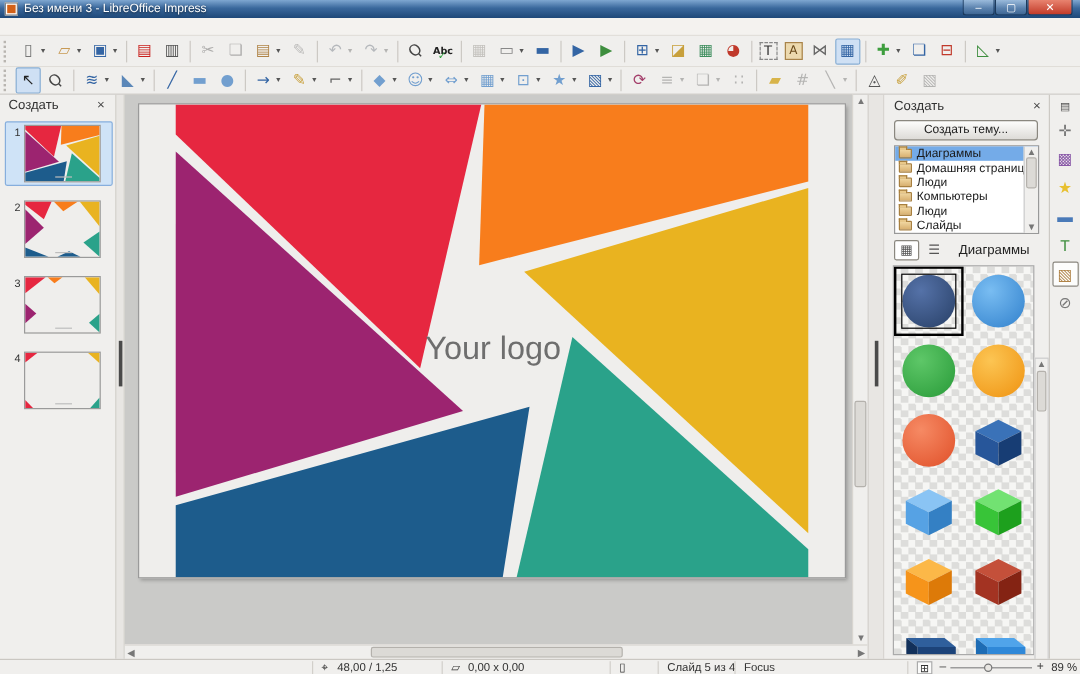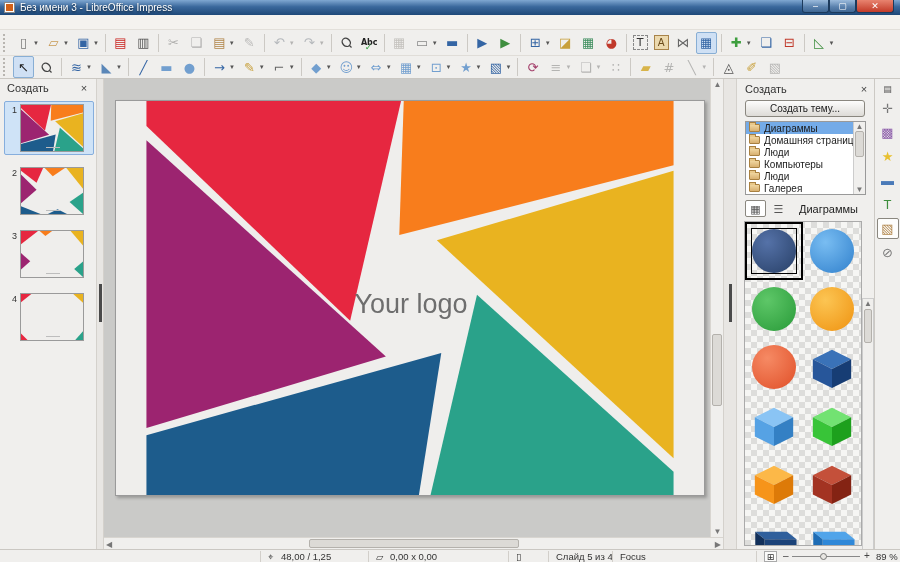--- a/index.html
+++ b/index.html
@@ -50,21 +50,21 @@
   .thumb svg { display:block; width:100%; height:100%; }
   .thumb::after { content:""; position:absolute; left:25px; bottom:3px; width:14px; height:1px; background:#bdbdbd; }
 
   .vsplit { position:absolute; top:0; width:8px; height:470px; background:#e8e6e3; border-left:1px solid #d4d1cc; border-right:1px solid #d4d1cc; }
   .vsplit .grip { position:absolute; left:2px; top:205px; width:3px; height:38px; background:#4a4a4a; }
   #split-left { left:96px; }
   #split-right { left:723px; width:14px; }
   #split-right .grip { left:5px; }
 
   #canvas { position:absolute; left:104px; top:0; width:606px; height:458px; background:#cacac8; }
-  #slide { position:absolute; left:11px; top:21px; width:590px; height:396px; background:#efeeec; border:1px solid #9a9a9a; box-shadow:2px 2px 3px rgba(0,0,0,.25); }
+  #slide { position:absolute; left:11px; top:7px; width:590px; height:396px; background:#efeeec; border:1px solid #9a9a9a; box-shadow:2px 2px 3px rgba(0,0,0,.25); }
   #slide svg { position:absolute; left:0; top:0; width:100%; height:100%; }
   #logo-text { position:absolute; left:170px; top:186px; width:250px; text-align:center; font-size:27px; line-height:34px; color:#6e6e6e; }
 
   
   .sb { background:#f0efed; position:absolute; }
   .sb .arrow { position:absolute; color:#777; font-size:8px; text-align:center; }
   .sb .sthumb { position:absolute; background:#dcdad6; border:1px solid #b4b1ac; border-radius:2px; }
   #vscroll { left:710px; top:0; width:13px; height:458px; border-left:1px solid #d8d5d0; }
   #vscroll .up { top:1px; left:0; width:13px; }
   #vscroll .down { bottom:1px; left:0; width:13px; }
@@ -487,21 +487,21 @@
           <div class="folder-row">
     <span class="fico"></span>
     <span>Компьютеры</span>
   </div>
           <div class="folder-row">
     <span class="fico"></span>
     <span>Люди</span>
   </div>
           <div class="folder-row">
     <span class="fico"></span>
-    <span>Галерея</span>
+    <span>Слайды</span>
   </div>
         </div>
       <div class="sb" id="folder-sb">
         <div class="arrow up">▲</div>
         <div class="sthumb"></div>
         <div class="arrow down">▼</div>
       </div>
     </div>
     <div id="view-row">
       <div class="vbtn sel">▦</div>

